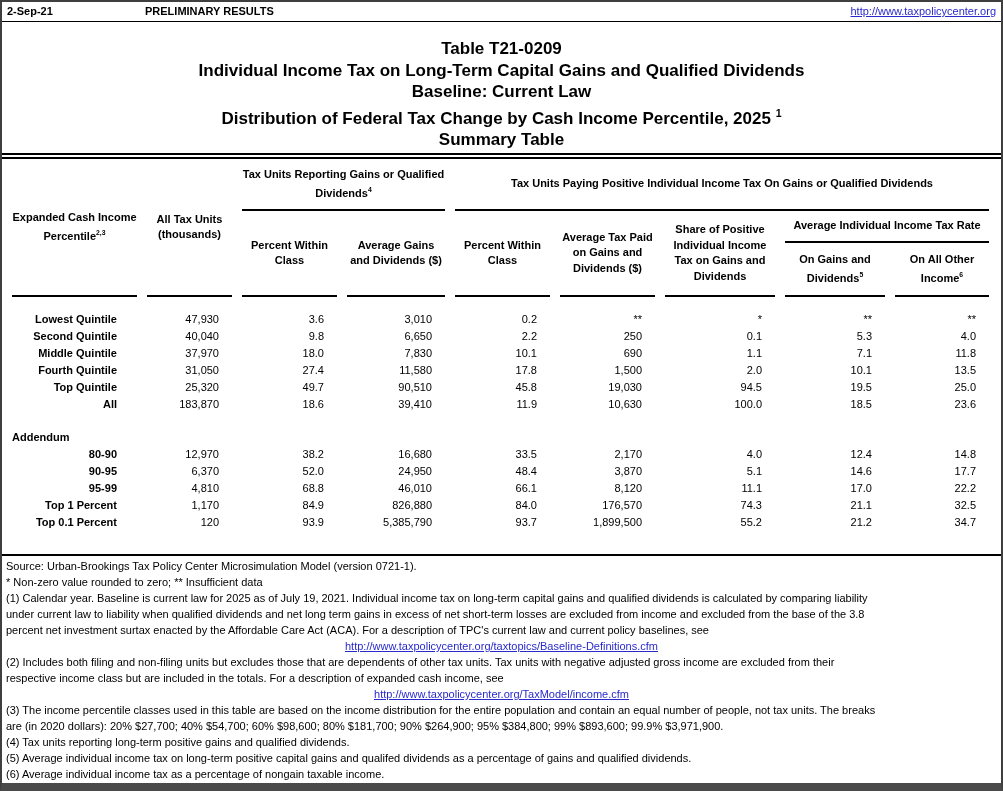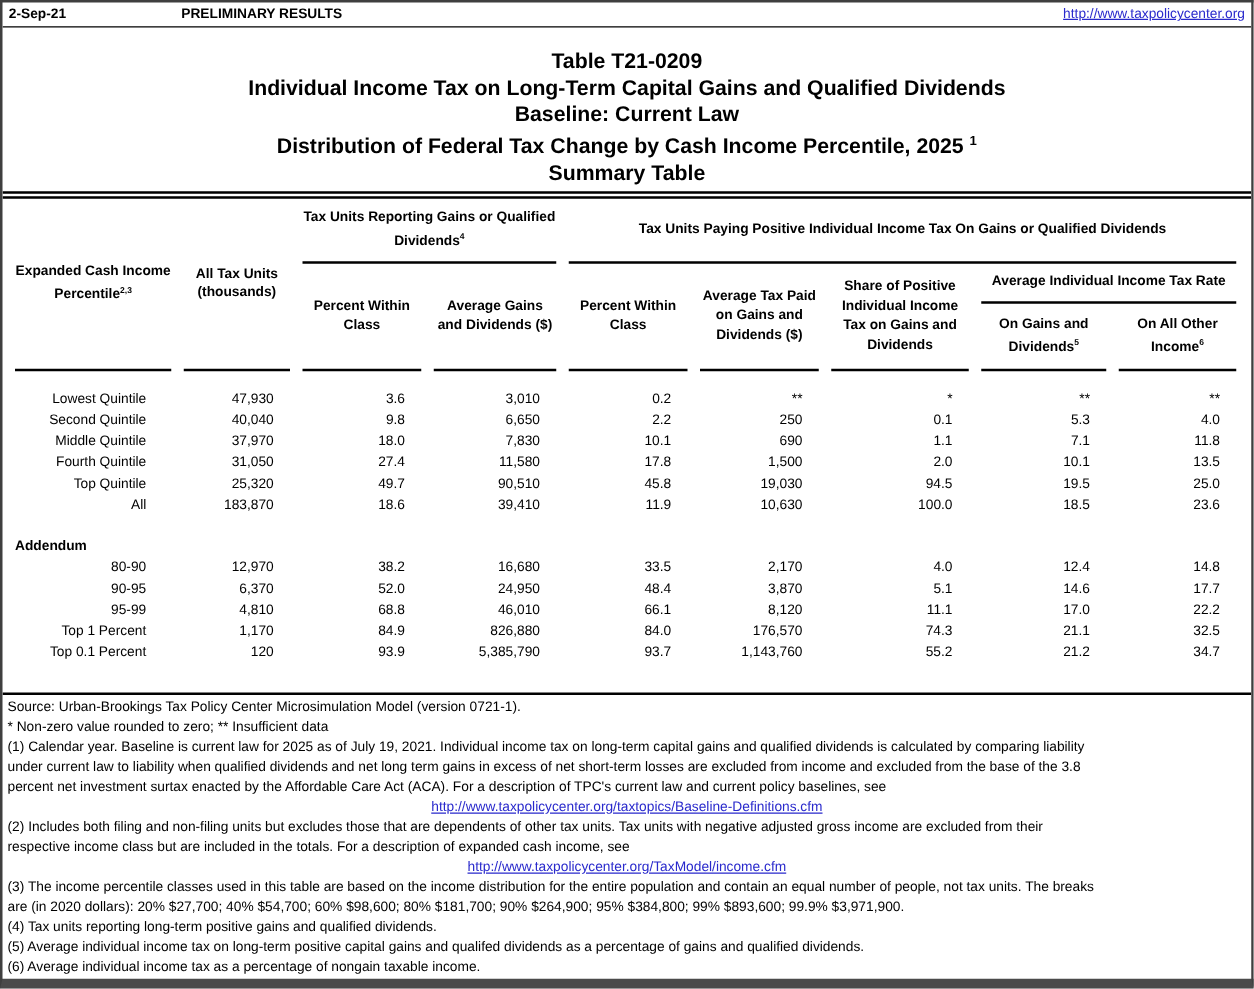--- a/index.html
+++ b/index.html
@@ -29,21 +29,21 @@
   .tablewrap { height:395px; overflow:hidden; }
   table.maintable { width:997px; table-layout:fixed;
     border-collapse:separate; border-spacing:10px 0; font-size:11px; }
   th { font-weight:bold; text-align:center; vertical-align:middle;
     line-height:15.5px; padding:0; }
   .th-underline { border-bottom:2px solid #000; }
   tr.hr1 { height:52px; } tr.hr2 { height:32px; } tr.hr3 { height:54px; }
   .nowrap { white-space:nowrap; }
   td { padding:0; height:17px; line-height:17px; }
   td.val { text-align:right; padding-right:13px; }
-  td.lbl { text-align:right; padding-right:20px; font-weight:normal; }
+  td.lbl { text-align:right; padding-right:20px; font-weight:bold; }
   td.addendum { text-align:left; font-weight:bold; }
   tr.spacer td { height:auto; }
   
   .footnotes { border-top:2px solid #000000; padding:2px 4px 0 4px; font-size:11px; }
   .fnline { line-height:16px; white-space:nowrap; }
   .fnline.link { color:#2929cc; text-decoration:underline;text-align:center; }
 </style>
 </head>
 <body>
 
@@ -217,21 +217,21 @@
             <td class="val">74.3</td>
             <td class="val">21.1</td>
             <td class="val">32.5</td>
           </tr>
           <tr>
             <td class="lbl">Top 0.1 Percent</td>
             <td class="val">120</td>
             <td class="val">93.9</td>
             <td class="val">5,385,790</td>
             <td class="val">93.7</td>
-            <td class="val">1,143,760</td>
+            <td class="val">1,899,500</td>
             <td class="val">55.2</td>
             <td class="val">21.2</td>
             <td class="val">34.7</td>
           </tr>
         </tbody>
     </table>
   </div>
 
   <div class="footnotes">
   <div class="fnline">Source: Urban-Brookings Tax Policy Center Microsimulation Model (version 0721-1).</div>

